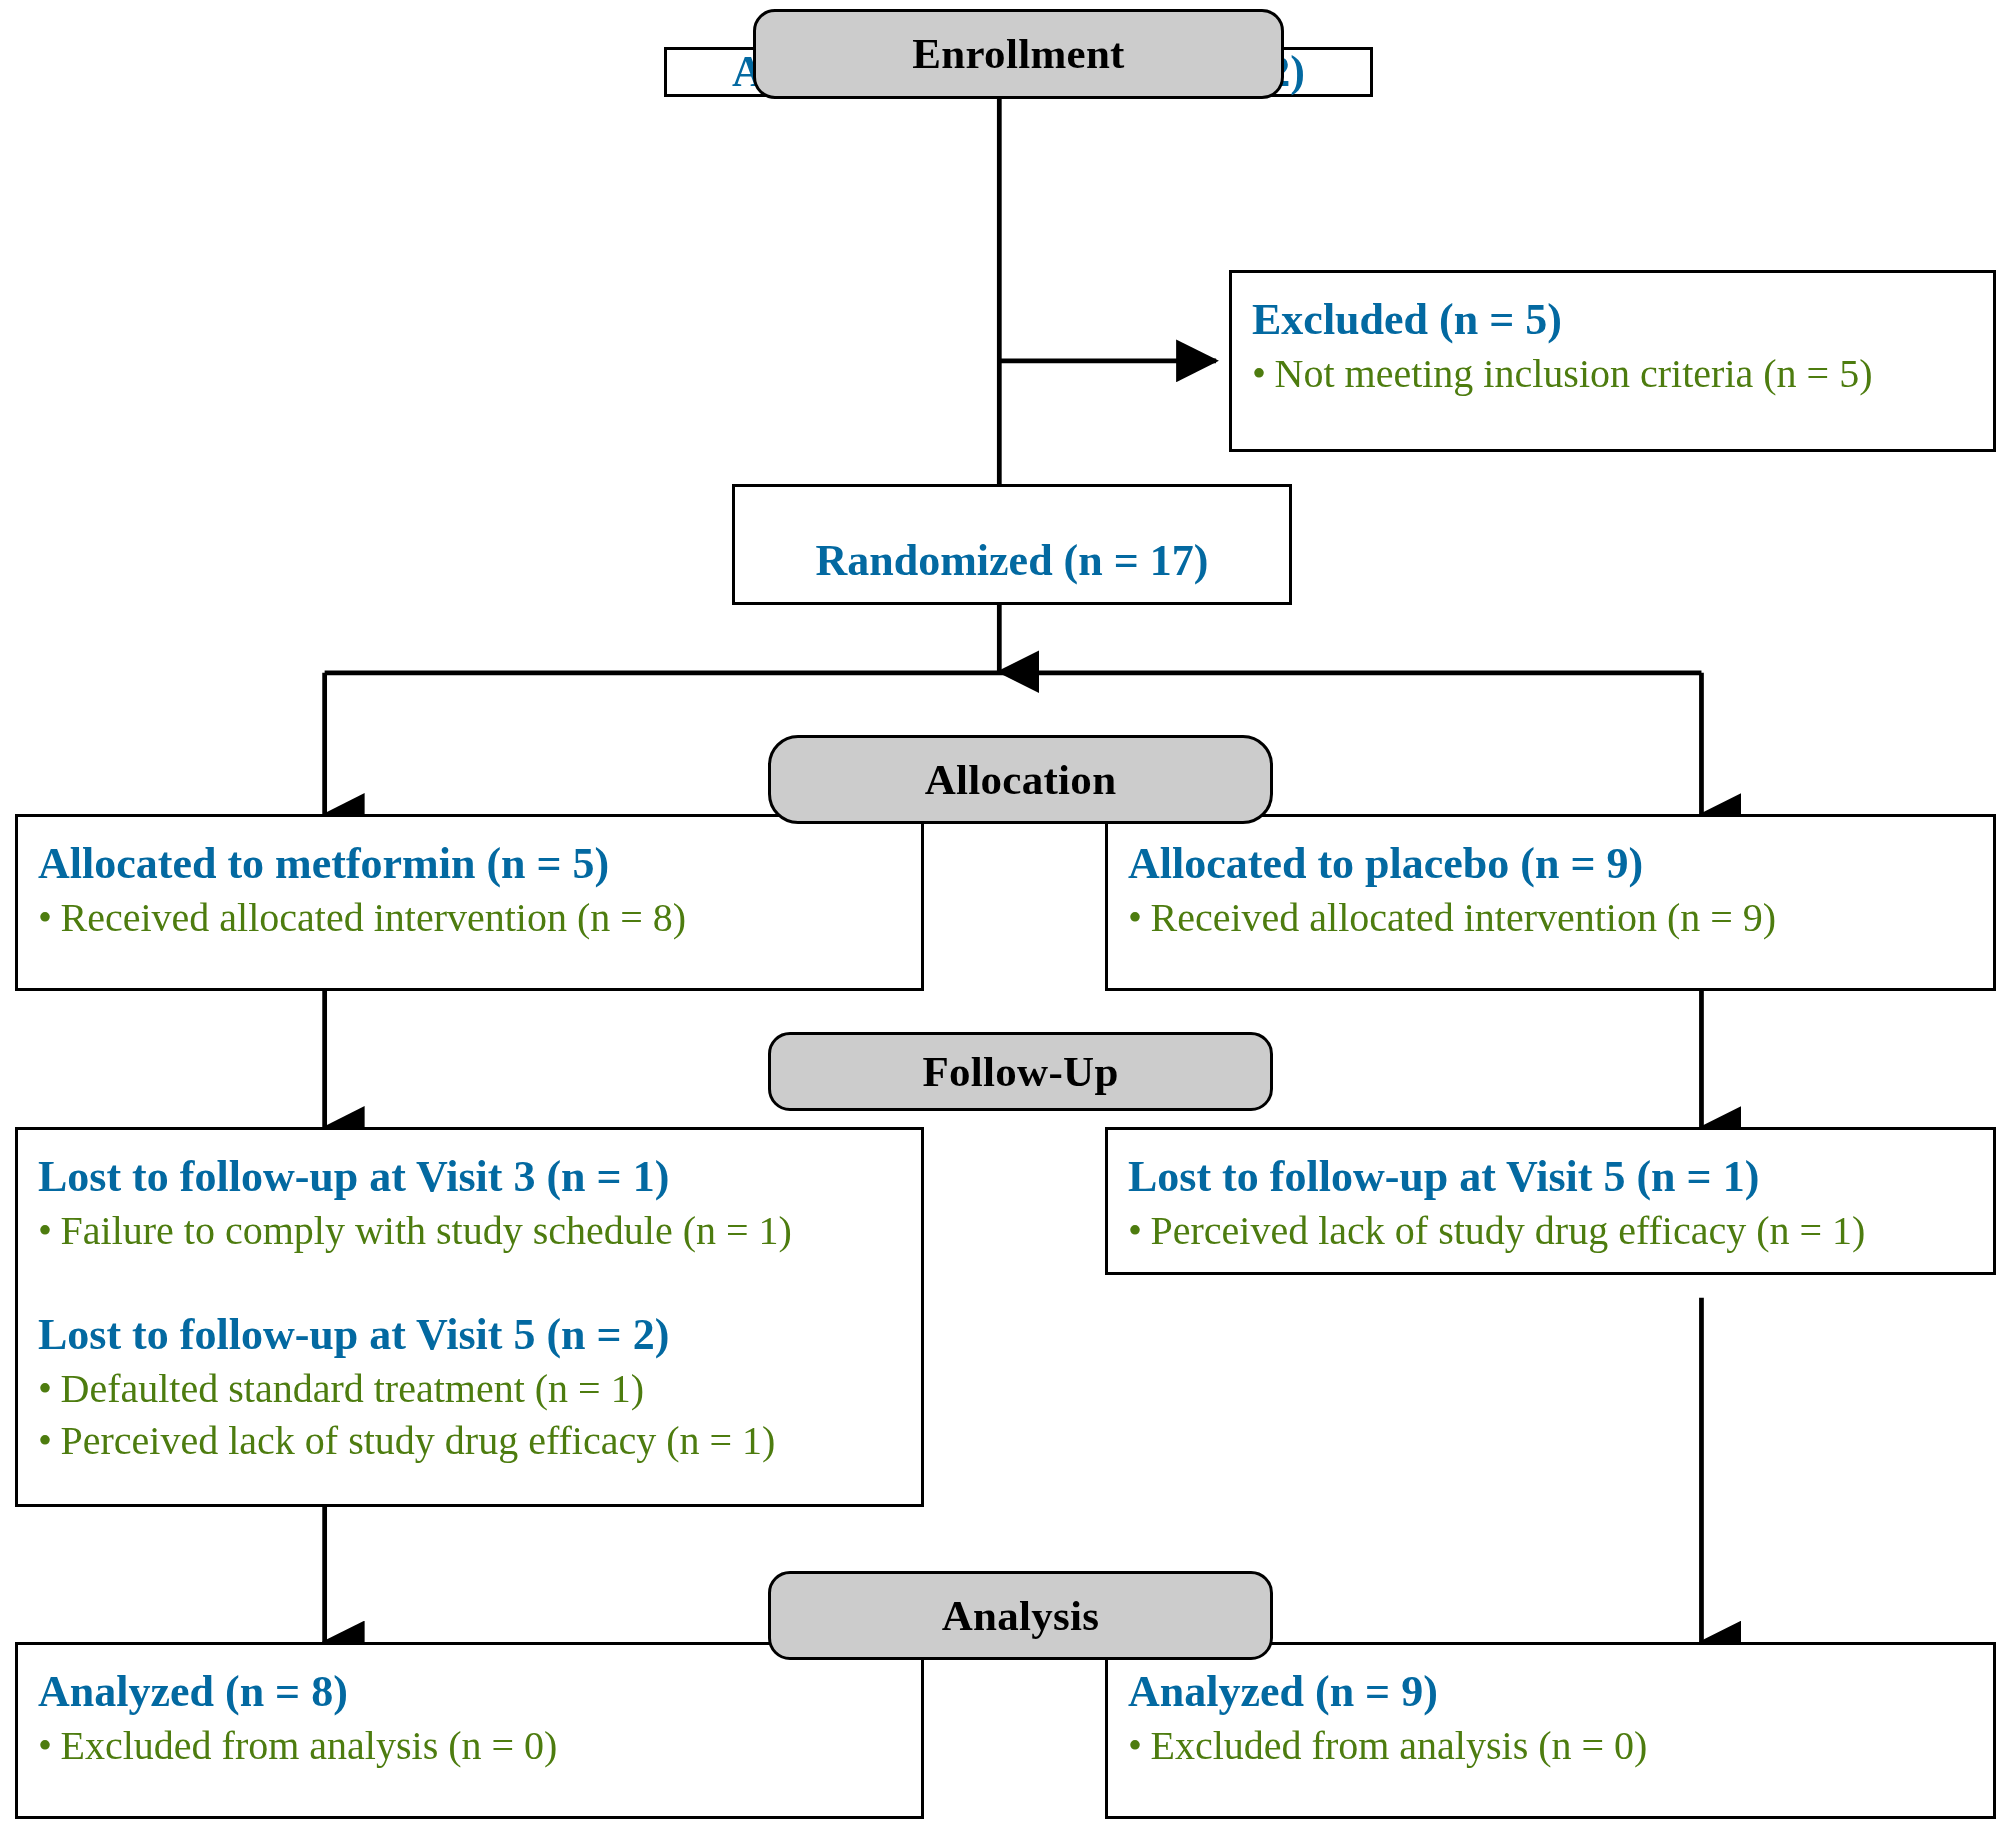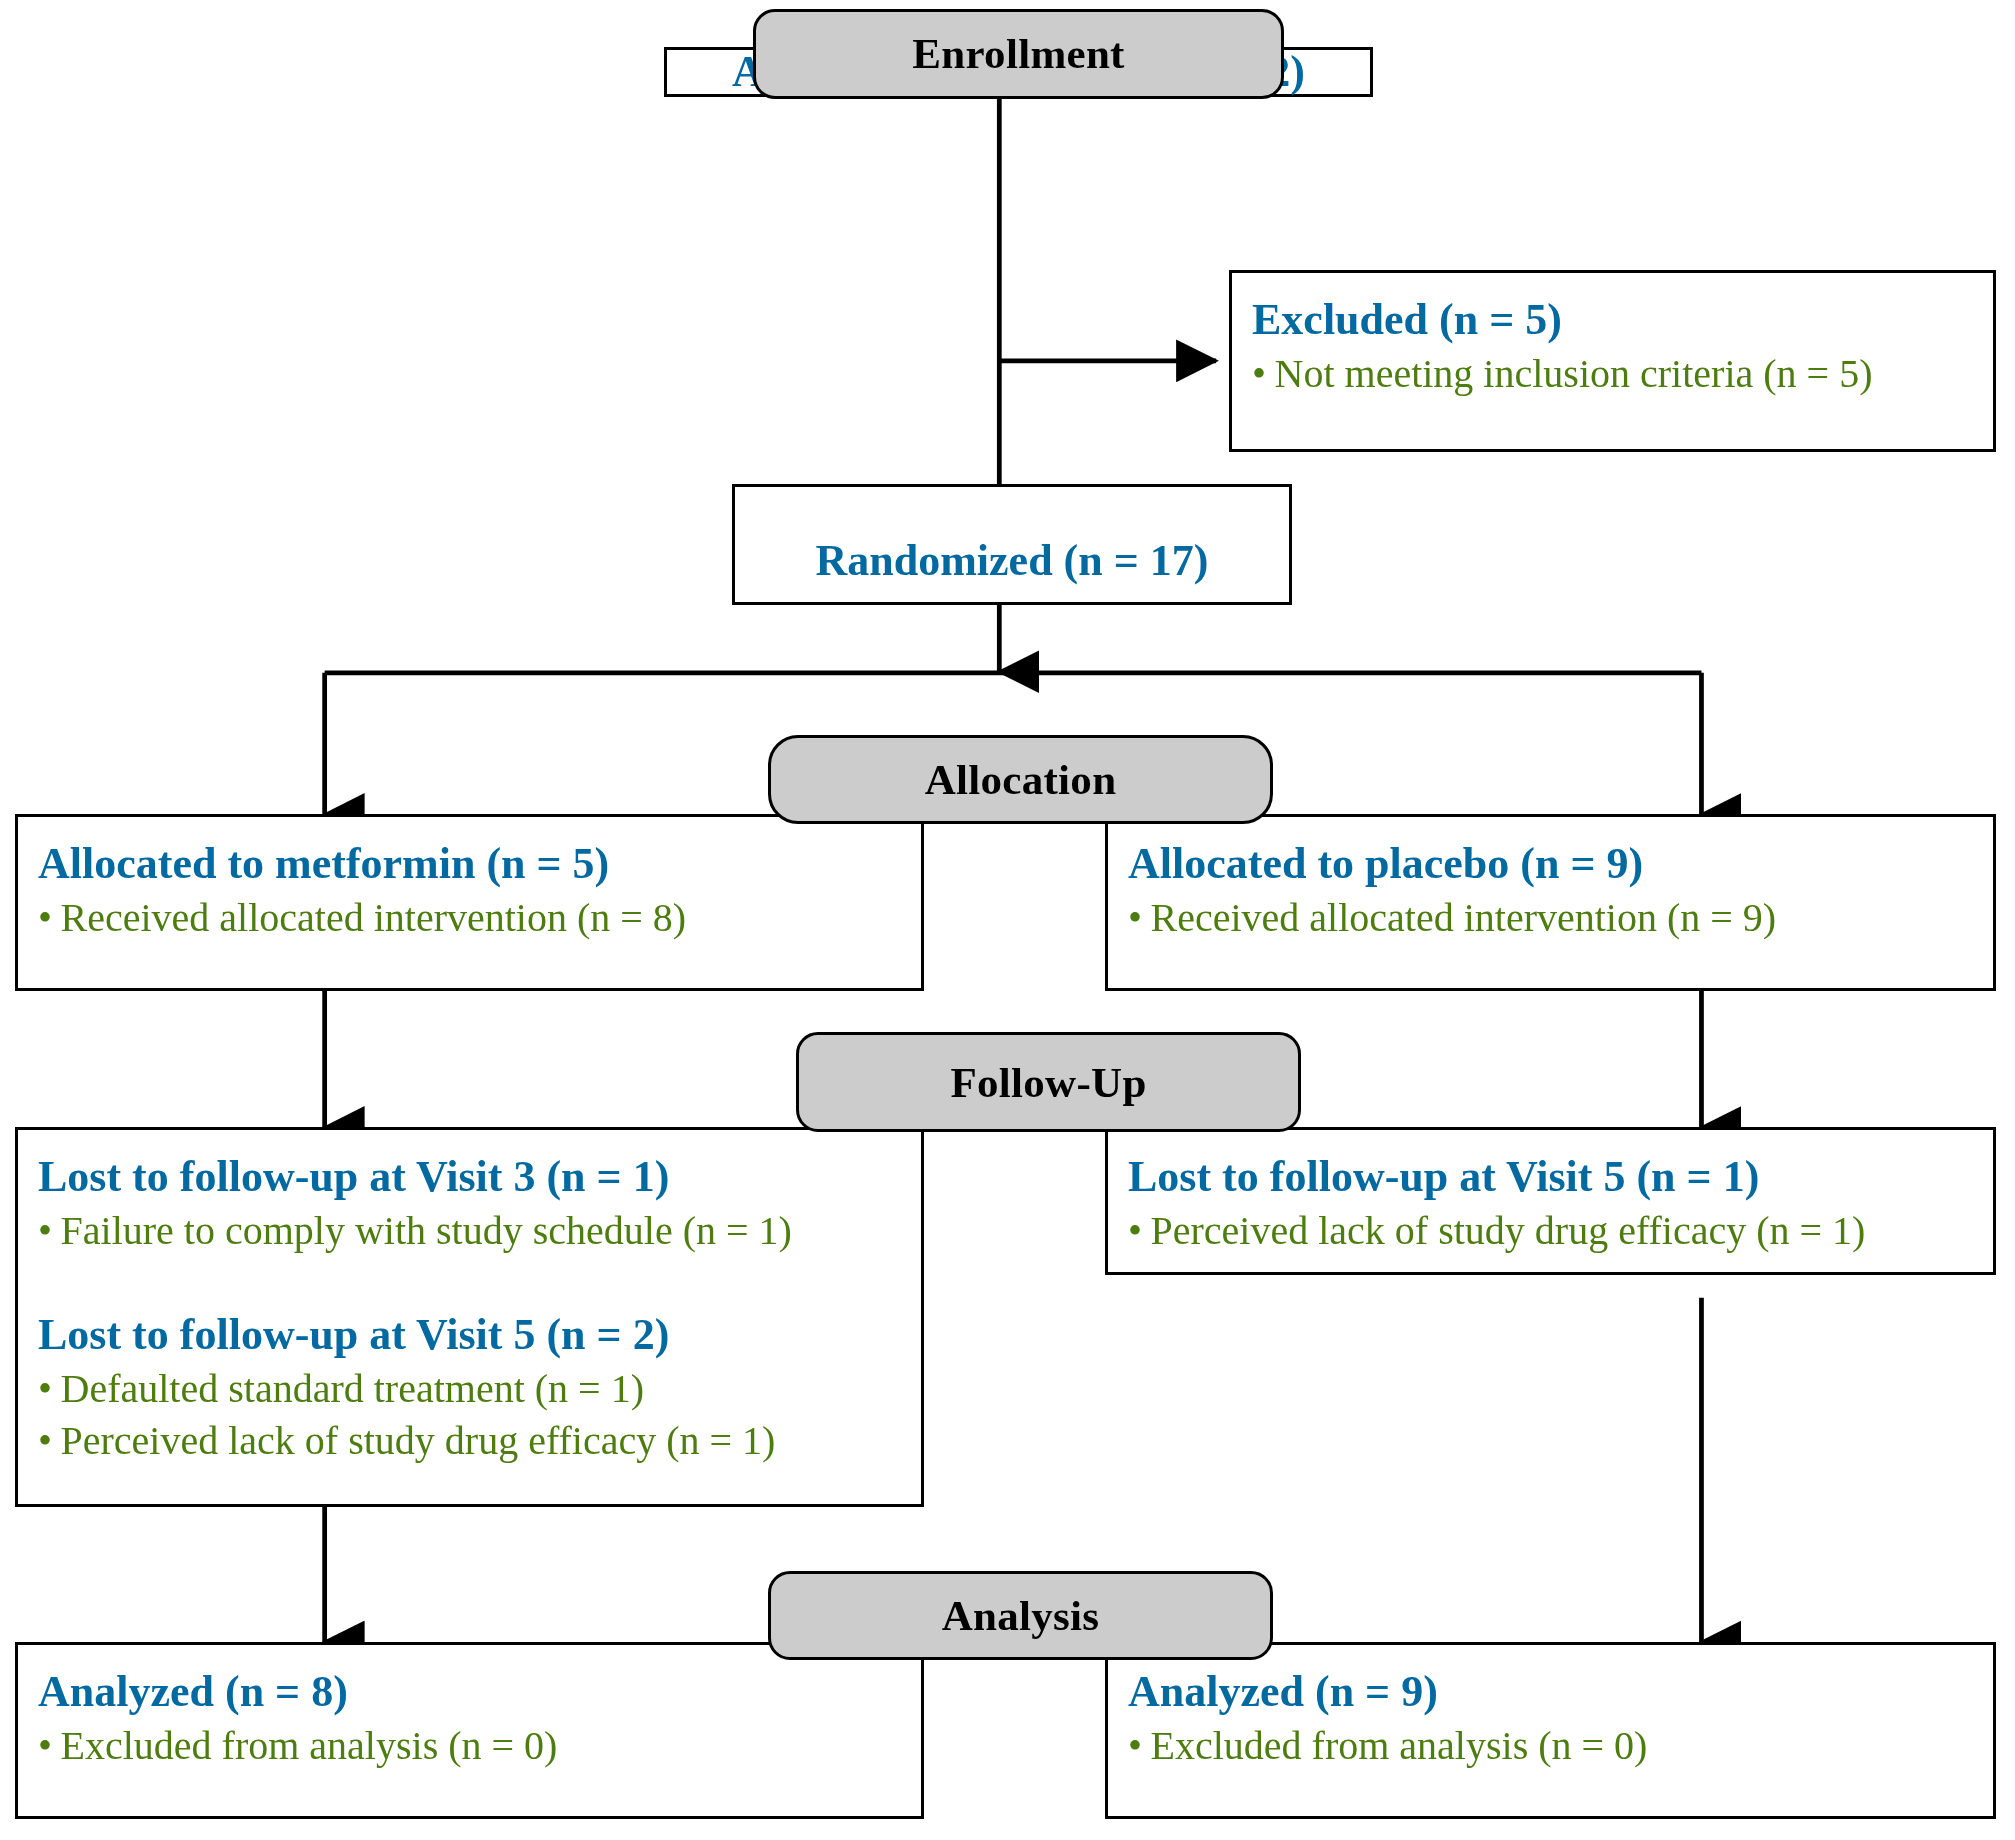--- a/index.html
+++ b/index.html
@@ -164,21 +164,21 @@
     </div>
   </div>
 
   <div class="box" style="left:1105px; top:1127px; width:891px; height:148px;">
     <div class="box-body">
       <div class="line">Lost to follow-up at Visit 5 (n = 1)</div>
       <div class="bullet-line">Perceived lack of study drug efficacy (n = 1)</div>
     </div>
   </div>
 
-  <div class="stage" style="left:768px; top:1032px; width:505px; height:100px;margin-left:28px;">
+  <div class="stage" style="left:768px; top:1032px; width:505px; height:79px;">
     <span class="stage-label">Follow-Up</span>
   </div>
 
   <div class="box" style="left:15px; top:1642px; width:909px; height:177px;">
     <div class="box-body">
       <div class="line">Analyzed (n = 8)</div>
       <div class="bullet-line">Excluded from analysis (n = 0)</div>
     </div>
   </div>
 

